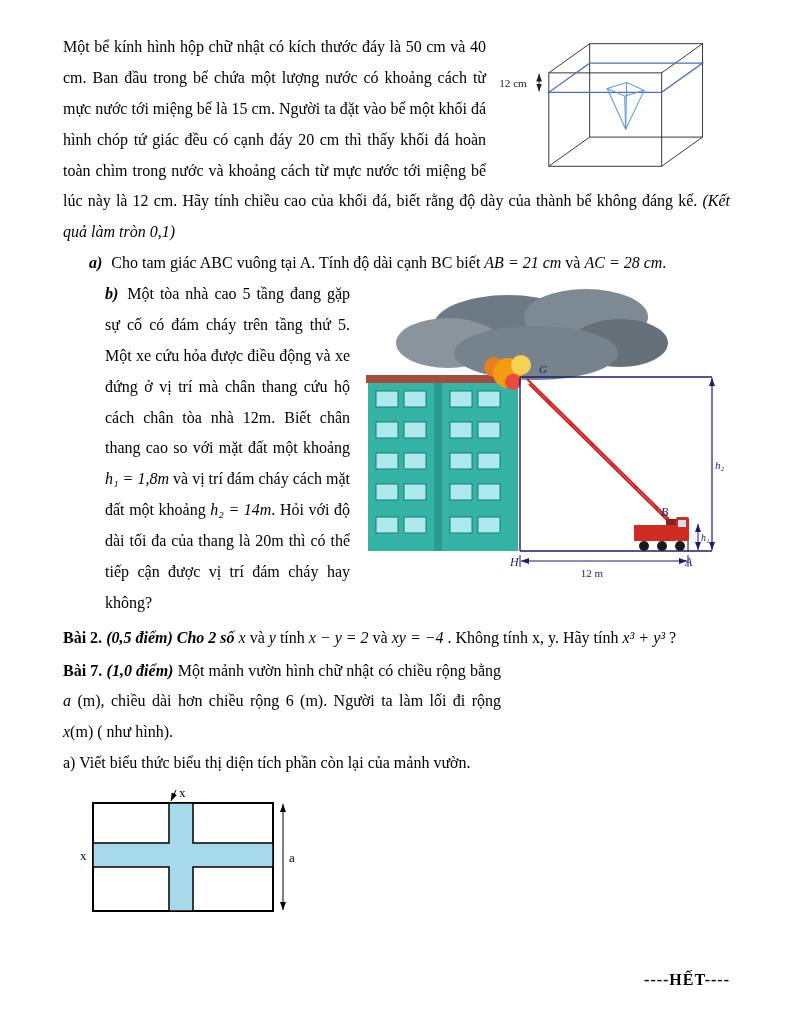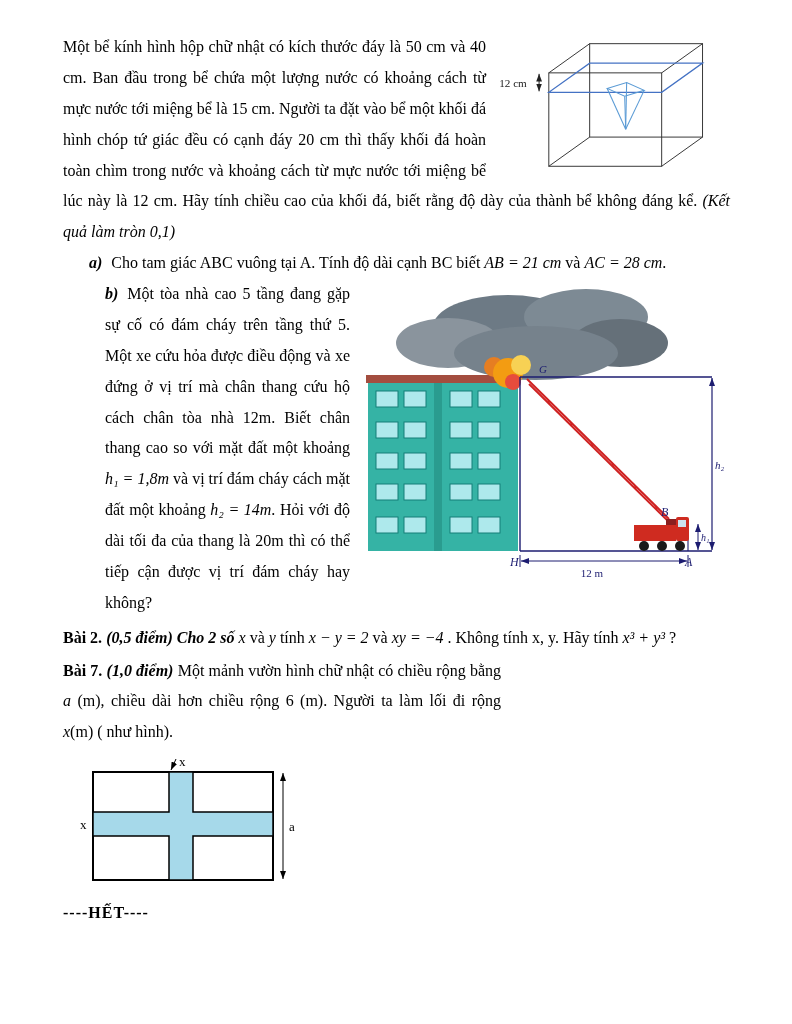--- a/index.html
+++ b/index.html
@@ -29,21 +29,21 @@
   .b5-fig { margin-left:8px; }
 
   
   .b6 { margin-top:4px; }
 
   
   .b7-wrap { display:flex; align-items:flex-start; margin-top:2px;flex-direction:column; }
   .b7-text { width:438px; text-align:justify; }
   .b7-fig { margin-left:14px; padding-top:6px; }
 
-  .footer { text-align:left; font-weight:bold; letter-spacing:1px; }
+  .footer { text-align:right; font-weight:bold; margin-top:36px; letter-spacing:1px; }
 
   svg text { font-family:"Liberation Serif", serif; }
   .nav { fill:#1c1c70; font-style:italic; }
   .dimtext { fill:#1c1c70; }
 </style>
 </head>
 <body>
 
 <div class="page">
 
@@ -195,20 +195,21 @@
         </svg>
       </div>
     </div>
   </section>
 
   <p class="b6 j"><span class="b">Bài 2.</span><span class="bi"> (0,5 điểm) Cho 2 số </span><span class="math">x</span><span> và </span><span class="math">y</span><span> tính </span><span class="math">x − y = 2</span><span> và </span><span class="math">xy = −4</span><span> . Không tính x, y. Hãy tính </span><span class="math">x³ + y³</span><span> ?</span></p>
 
   <div class="b7-wrap">
     <div class="b7-text">
       <p class="j"><span class="b">Bài 7.</span><span class="bi"> (1,0 điểm)</span><span> Một mảnh vườn hình chữ nhật có chiều rộng bằng </span><span class="math">a</span><span> (m), chiều dài hơn chiều rộng 6 (m). Người ta làm lối đi rộng </span><span class="math">x</span><span>(m) ( như hình).</span></p>
+      <p>a) Viết biểu thức biểu thị diện tích phần còn lại của mảnh vườn.</p>
     </div>
 
     <div class="b7-fig">
       <svg width="232" height="140" viewBox="0 0 232 140">
         <defs>
           <marker id="ar3" markerWidth="8" markerHeight="6" refX="8" refY="3" orient="auto-start-reverse" markerUnits="userSpaceOnUse">
             <path d="M0,0 L8,3 L0,6 z" fill="#000"></path>
           </marker>
         </defs>
         <rect x="16" y="18" width="180" height="108" fill="#ffffff" stroke="#000" stroke-width="2"></rect>

